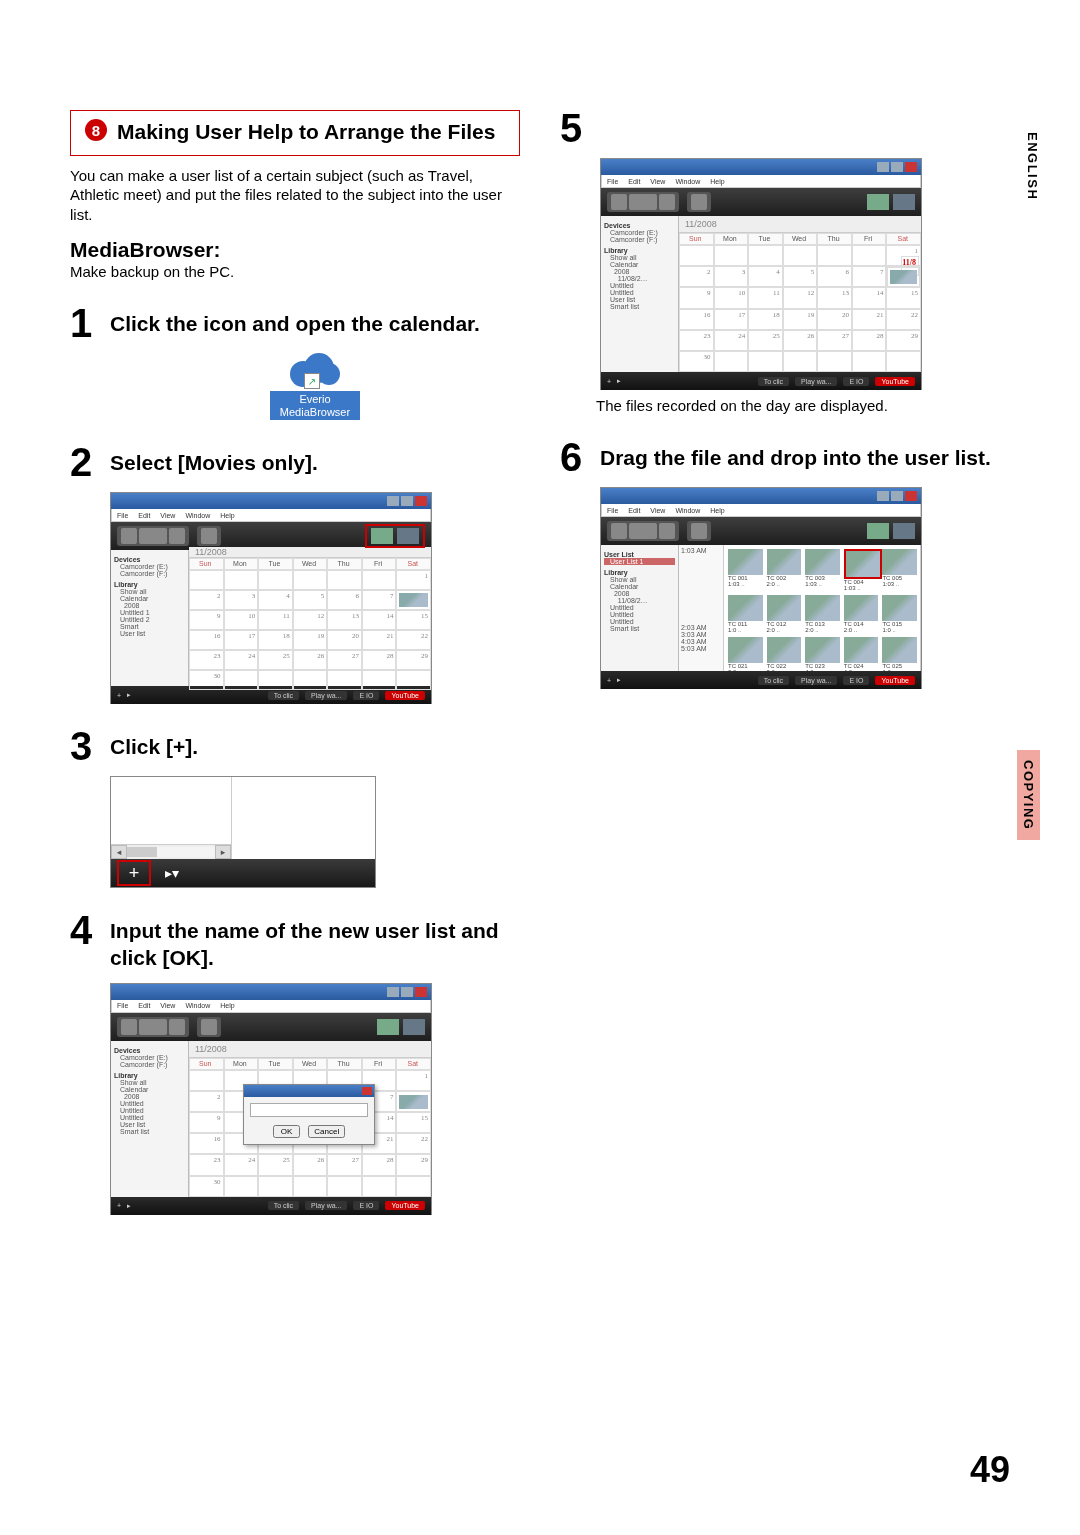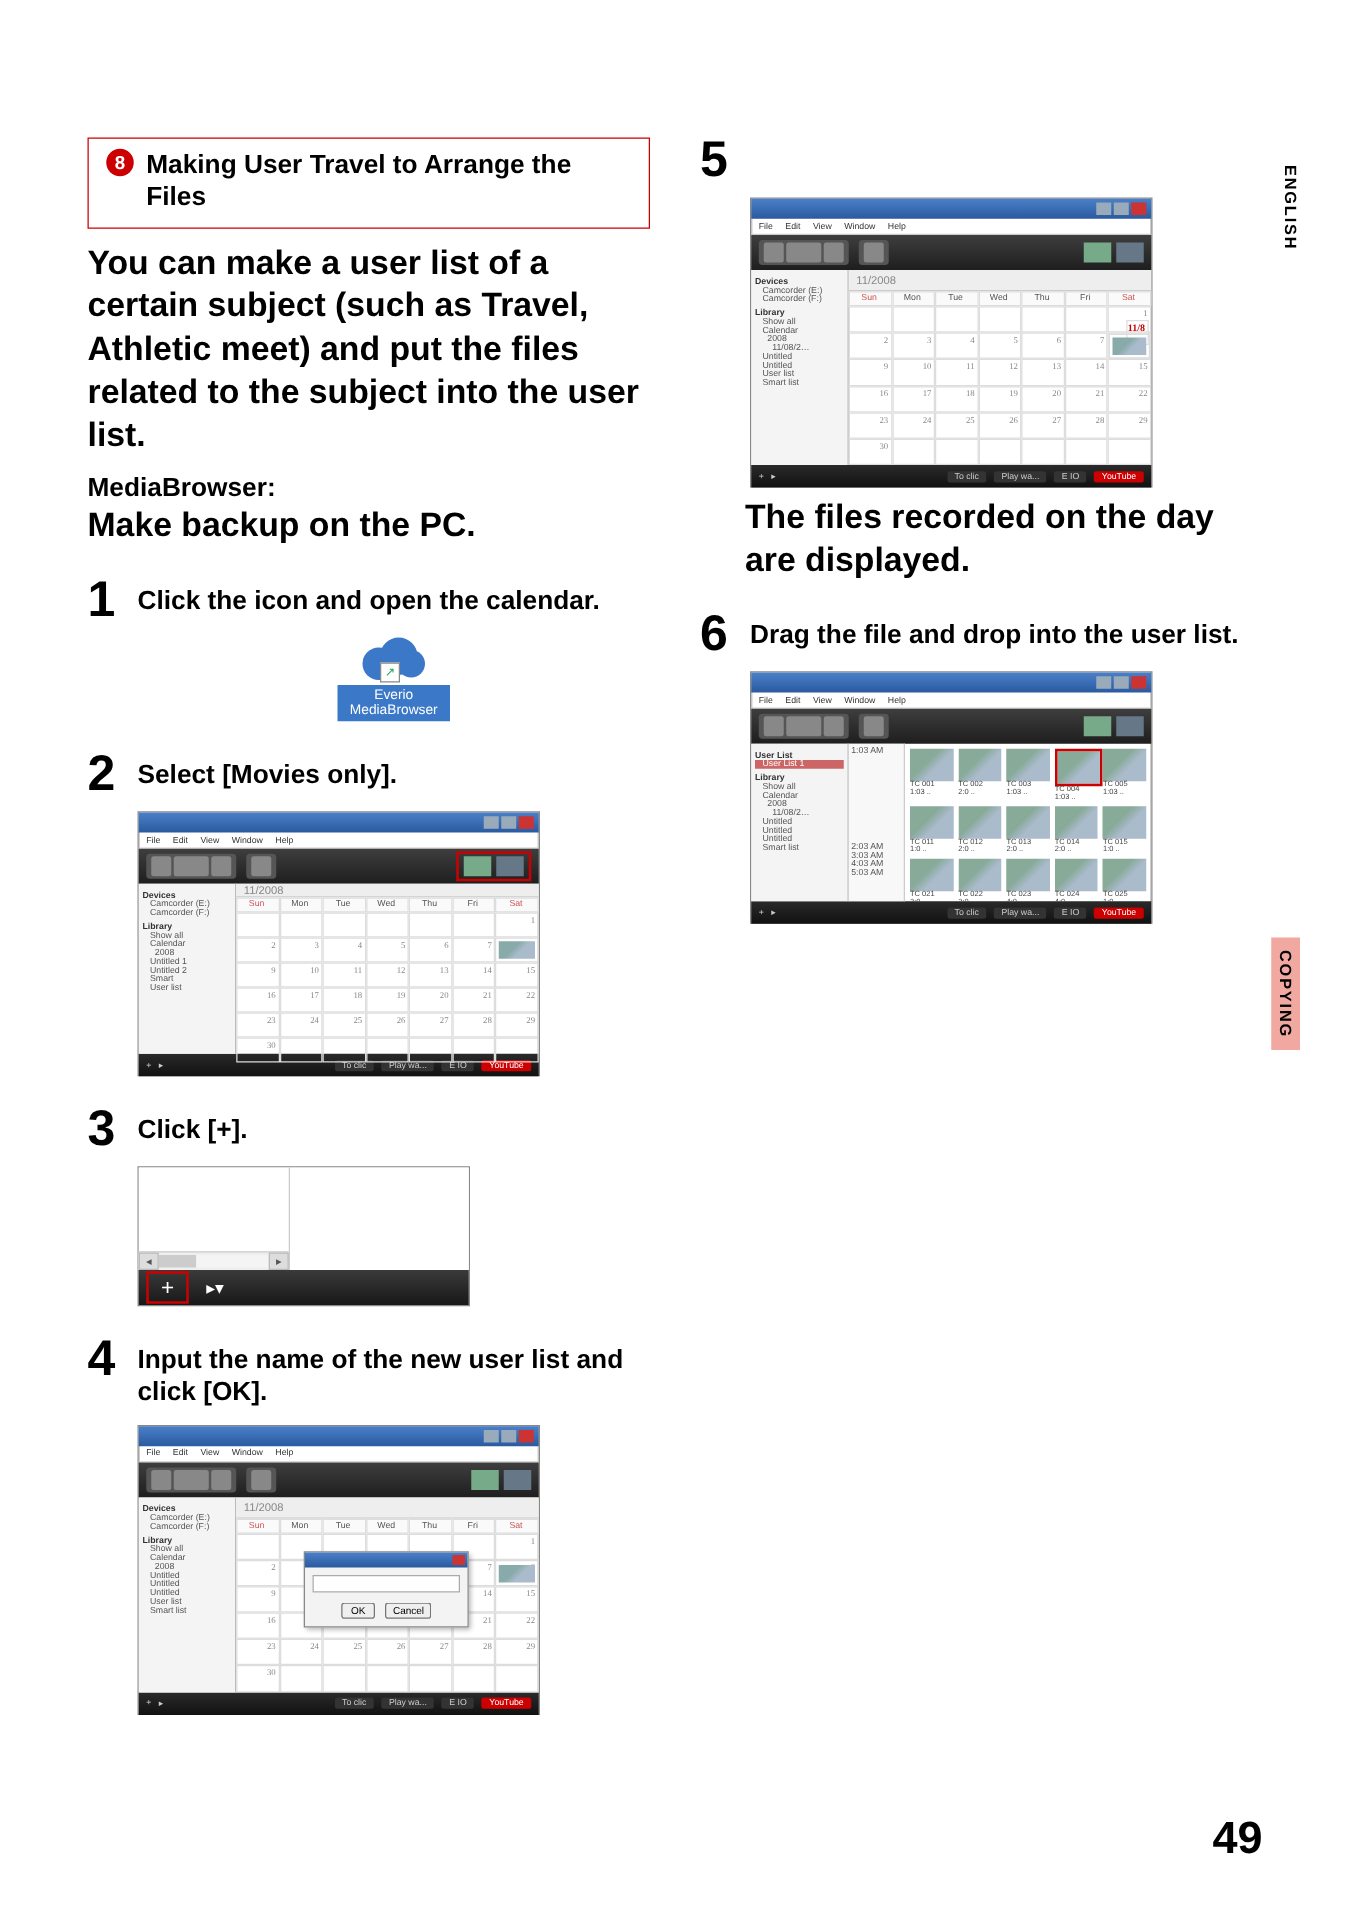--- a/index.html
+++ b/index.html
@@ -38,24 +38,23 @@
     background: #c00; color: #fff;
     font-weight: bold; font-size: 15px;
     display: flex; align-items: center; justify-content: center;
     flex: none;
   }
   .callout-title {
     font-weight: bold; font-size: 21px; line-height: 1.25;
   }
 
   .body-text {
-    font-size: 27px;
+    font-size: 15px;
     line-height: 1.28;
     margin: 6px 0 14px 0;
-    font-weight: bold;
   }
   .prep-label { font-weight: bold; font-size: 21px; }
 
   
   .step {
     display: flex;
     align-items: flex-start;
     gap: 14px;
     margin-top: 24px;
   }
@@ -126,21 +125,21 @@
     border-right: 1px solid #bbb;
     font-size: 7px;
     color: #555;
     background: #f4f4f4;
     padding: 2px 3px;
     box-sizing: border-box;
     overflow: hidden;
   }
   .sidepane .sect { font-weight: bold; color: #333; margin-top: 4px; }
   .sidepane .item { padding-left: 6px; white-space: nowrap; }
-  .calwrap { flex: 1; display: flex; flex-direction: column; }
+  .calwrap { flex: 1; display: flex; flex-direction: column; justify-content: center; }
   .monthbar {
     height: 16px; background: #eee; border-bottom: 1px solid #ccc;
     font-size: 9px; color: #888; padding: 0 6px; display: flex; align-items: center;
   }
   .dayhdr { display: flex; }
   .dayhdr div, .calrow div {
     flex: 1; border: 0.5px solid #ddd; font-size: 7px; text-align: right;
     padding: 1px 2px 0 0; box-sizing: border-box; color: #888;
   }
   .dayhdr div { height: 12px; background: #fafafa; color: #c55; text-align: center; }
@@ -265,21 +264,21 @@
   <div class="sidetab english">ENGLISH</div>
   <div class="sidetab copying">COPYING</div>
 
   <div class="columns">
 
     <div class="col">
 
       <div class="callout">
         <div class="callout-row">
           <div class="callout-badge">8</div>
-          <div class="callout-title">Making User Travel to Arrange the Files</div>
+          <div class="callout-title">Making User Help to Arrange the Files</div>
         </div>
       </div>
 
       <div class="body-text">You can make a user list of a certain subject (such as Travel, Athletic meet) and put the files related to the subject into the user list.</div>
 
       <div>
         <span class="prep-label">MediaBrowser:</span><br>
         <span class="body-text" style="margin:0">Make backup on the PC.</span>
       </div>
 

